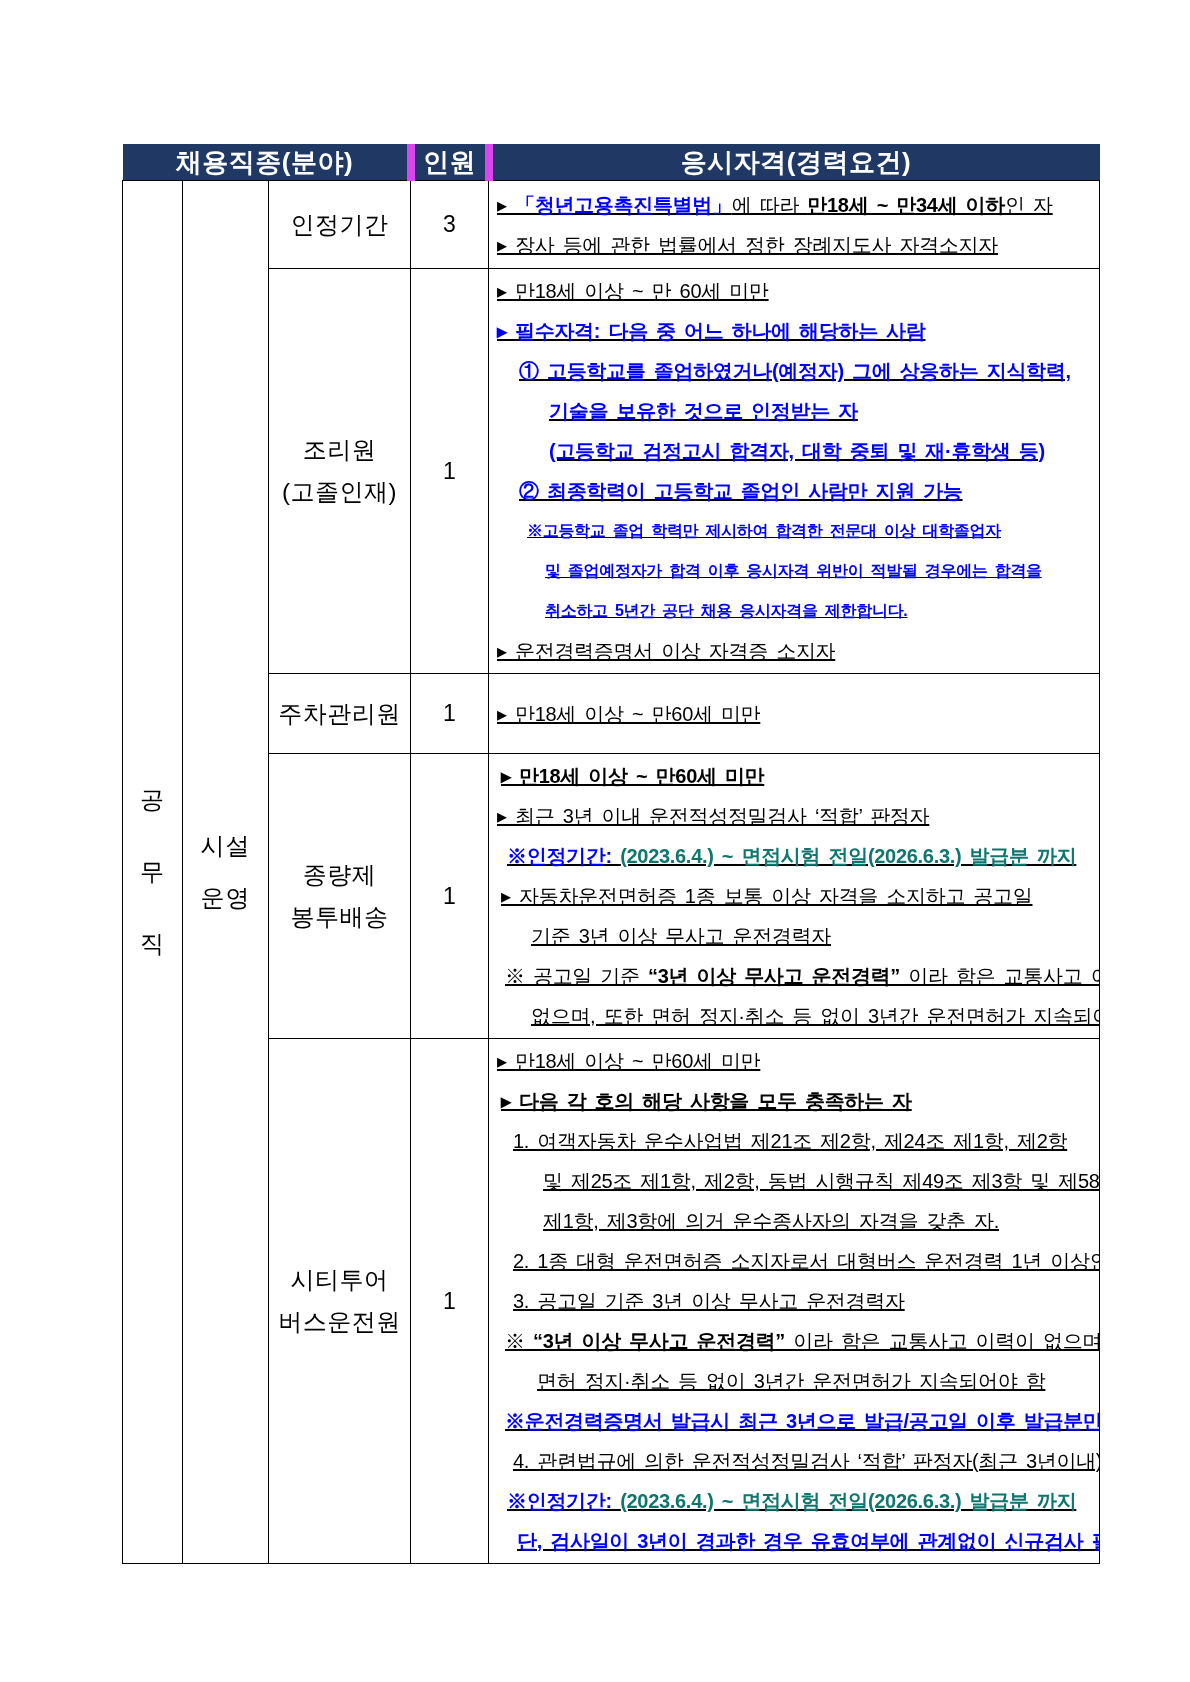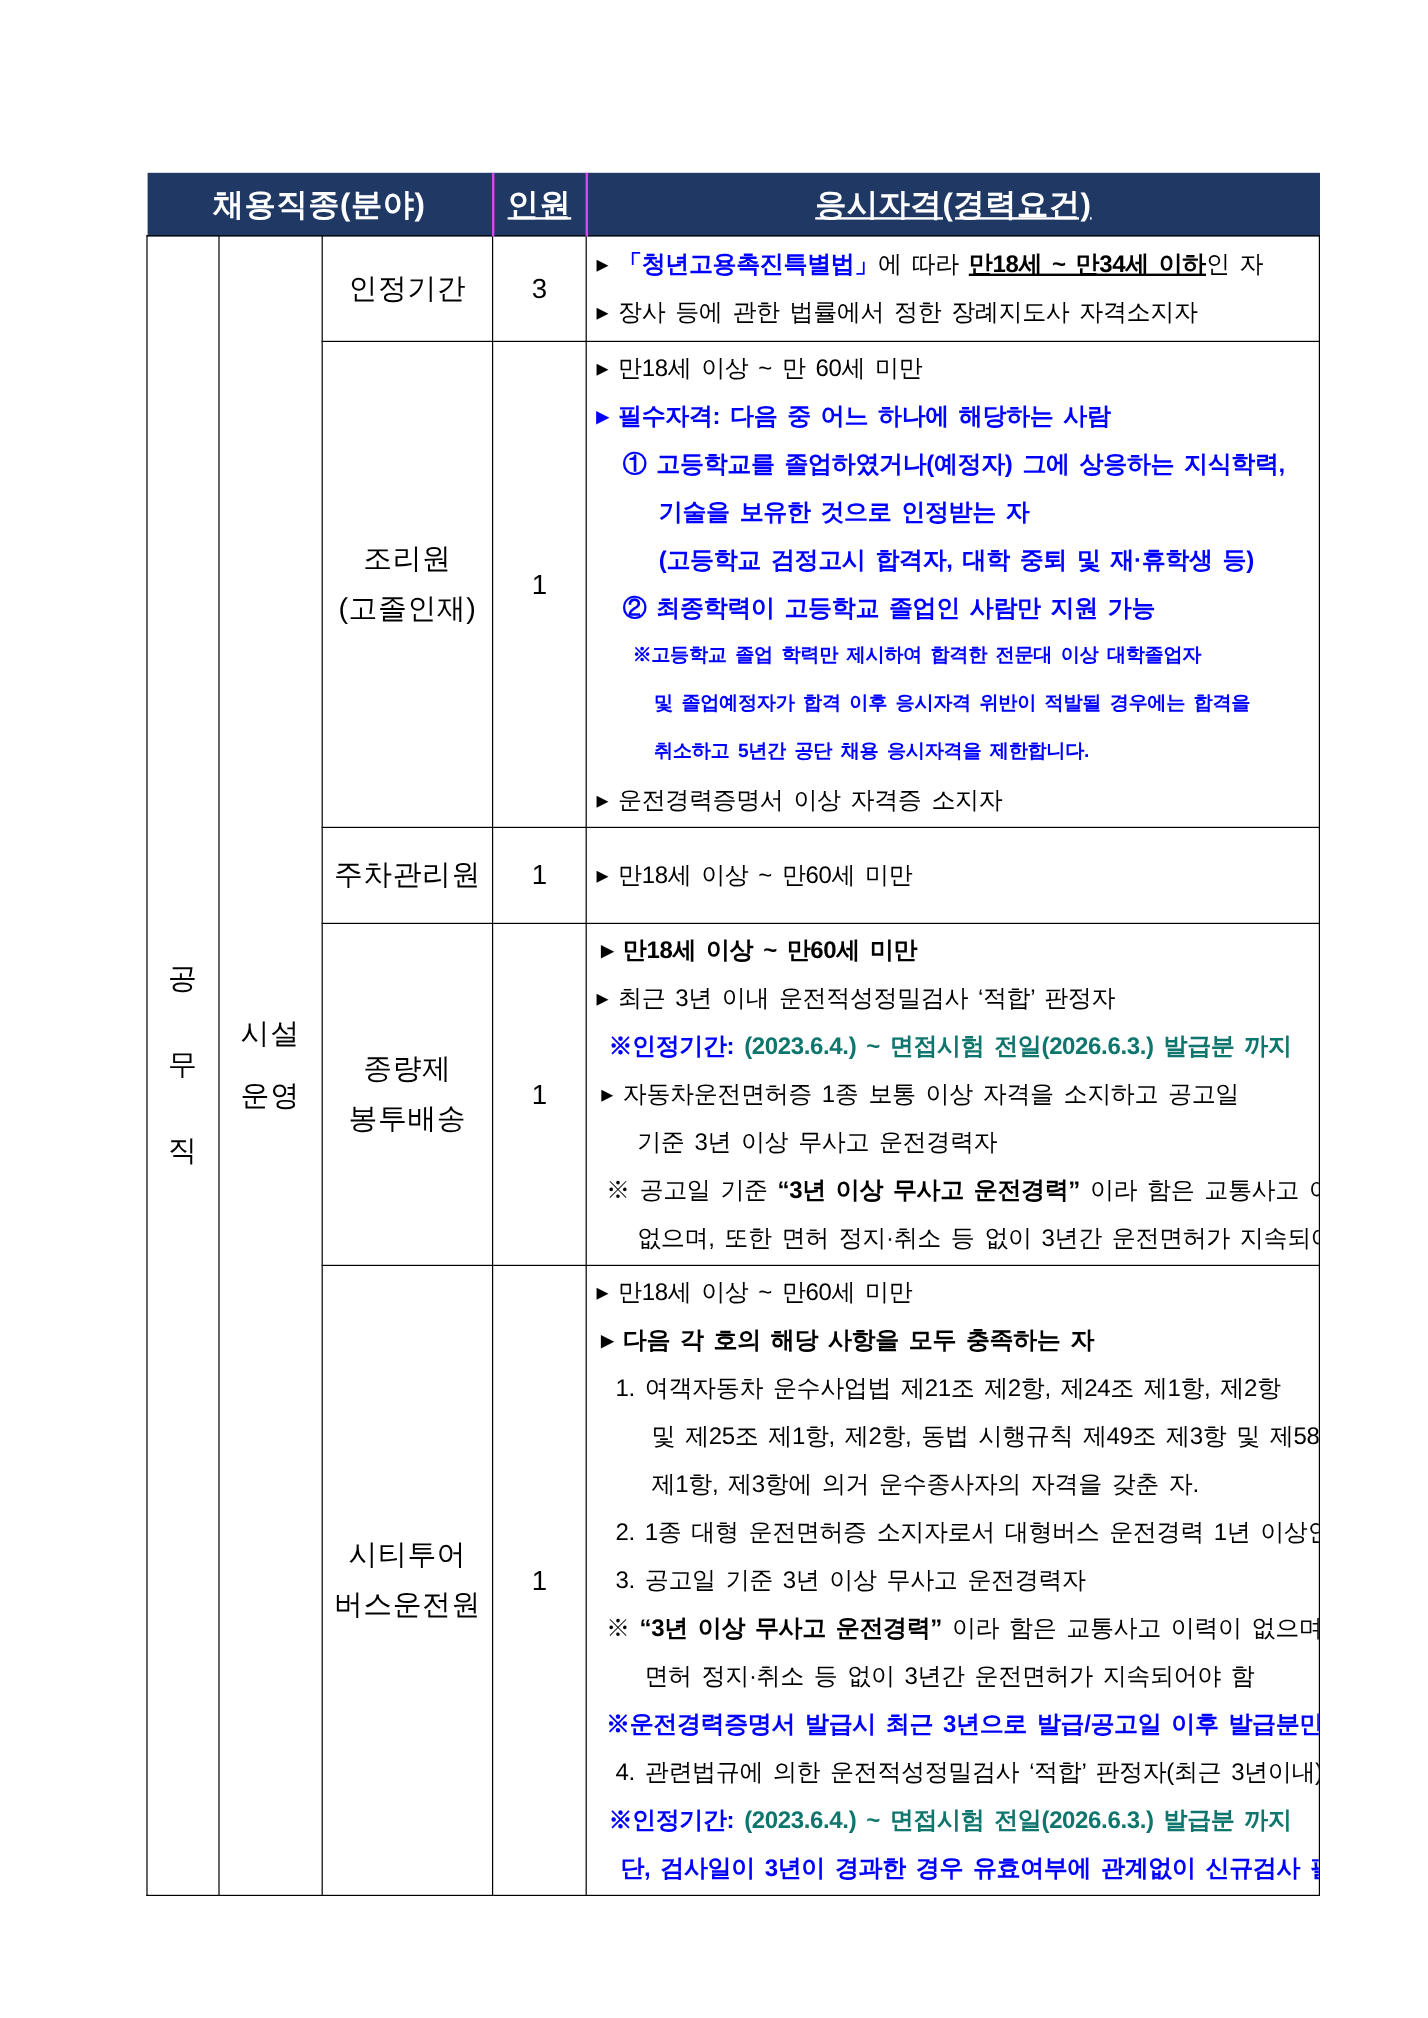--- a/index.html
+++ b/index.html
@@ -17,24 +17,24 @@
   }
   col.c-group1{width:60px}
   col.c-group2{width:86px}
   col.c-job{width:142px}
   col.c-count{width:78px}
   col.c-qual{width:611px}
 
   thead th{
     background:#1f3864;color:#ffffff;
     font-size:26px;font-weight:bold;
-    height:52px;border:0;padding:0;text-align:center;
+    height:36px;border:0;padding:0;text-align:center;
     letter-spacing:0.5px;
   }
-  thead th + th{border-left:2px solid #d946ef;text-decoration:underline;}
+  thead th + th{border-left:8px solid #d946ef;}
 
   tbody td{
     border:1.5px solid #000;
     vertical-align:middle;
     padding:0;
   }
   tr.row-0{height:88px}
   tr.row-1{height:400px}
   tr.row-2{height:80px}
   tr.row-3{height:280px}
@@ -45,20 +45,21 @@
   td.group-cell .vchar{line-height:72px;}
   td.group-cell .gline{line-height:52px;text-align:center;}
   td.job-cell{font-size:24px;}
   td.job-cell .jline{line-height:42px;letter-spacing:0.5px;}
   td.count-cell{font-size:23px;}
 
   td.qual-cell{
     text-align:left;
     padding:2px 2px 2px 8px;
     overflow:hidden;
+    text-decoration:underline;
   }
   .line{
     white-space:nowrap;
     line-height:40px;
     font-size:20px;
     letter-spacing:-0.3px;
     word-spacing:3px;
   }
   .line.small{font-size:16px;}
   .b{font-weight:bold;}

